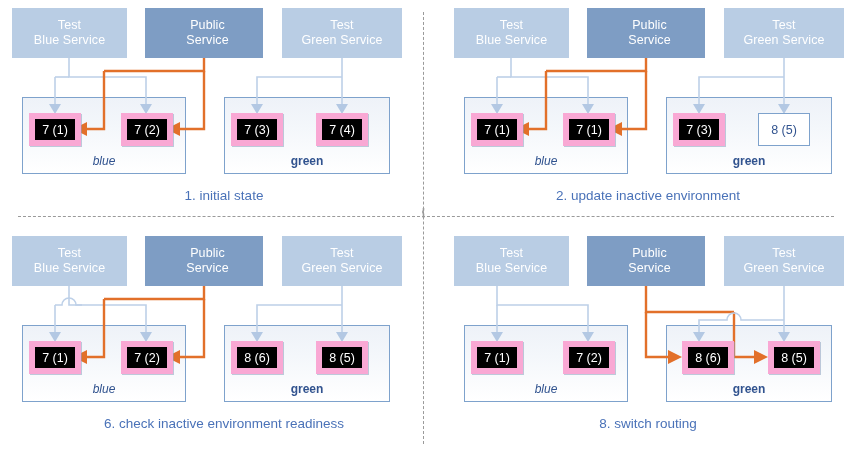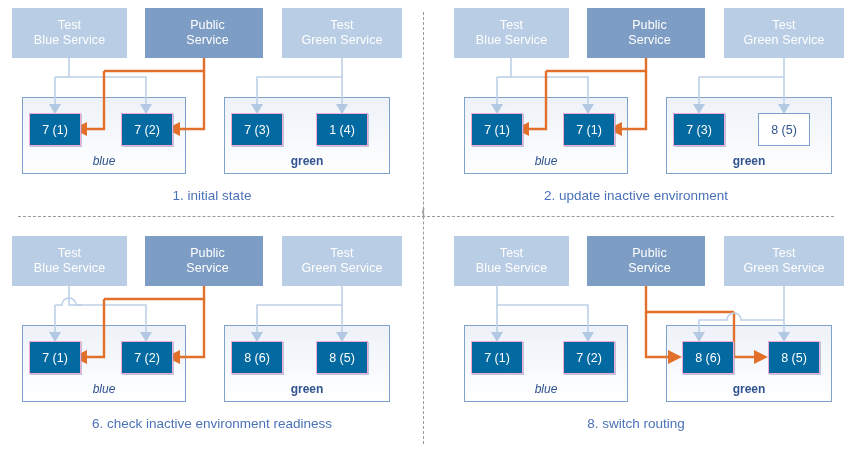--- a/index.html
+++ b/index.html
@@ -69,22 +69,22 @@
 
   
   .inst {
     position: absolute;
     box-sizing: border-box;
     display: flex;
     align-items: center;
     justify-content: center;
     font-size: 12.5px;
     color: #ffffff;
-    background: #0369a1;
-    border: 1px solid #f9a8d4;
+    background: #000000;
+    border: 6px solid #f9a8d4;
     box-shadow: 1px 1px 0 rgba(140,160,190,.55);
     z-index: 5;
     width: 52px;
     height: 33px;
   }
   .inst.pending {
     background: #ffffff;
     color: #31538f;
     border: 1px solid #7ea2cc;
     box-shadow: none;
@@ -107,21 +107,21 @@
   .wires .orange-wire {
     fill: none;
     stroke: #e2702a;
     stroke-width: 2.4;
   }
   .wires .orange-head { fill: #e2702a; }
 
   
   .caption {
     position: absolute;
-    left: 0;
+    left: 12px;
     width: 424px;
     text-align: center;
     color: #4a72b8;
     font-size: 13.5px;
     line-height: 16px;
     top: 188px;
     z-index: 7;
   }
 
   
@@ -192,21 +192,21 @@
     <div class="env env-blue">
       <div class="env-label">blue</div>
     </div>
     <div class="inst" style="left:29px;top:113px">7 (1)</div>
     <div class="inst" style="left:121px;top:113px">7 (2)</div>
 
     <div class="env env-green">
       <div class="env-label">green</div>
     </div>
     <div class="inst" style="left:231px;top:113px">7 (3)</div>
-    <div class="inst" style="left:316px;top:113px">1 (4)</div>
+    <div class="inst" style="left:316px;top:113px">7 (4)</div>
 
     <div class="caption">1. initial state</div>
   </div>
 
   <div class="panel" style="left:424px;top:0">
 
     <svg class="wires" viewBox="0 0 424 228">
       <path class="blue-wire" d="M87,58 L87,77 L164,77 L164,104"></path>
       <path class="blue-wire" d="M73,77 L73,104"></path>
       <path class="blue-wire" d="M73,77 L87,77"></path>

